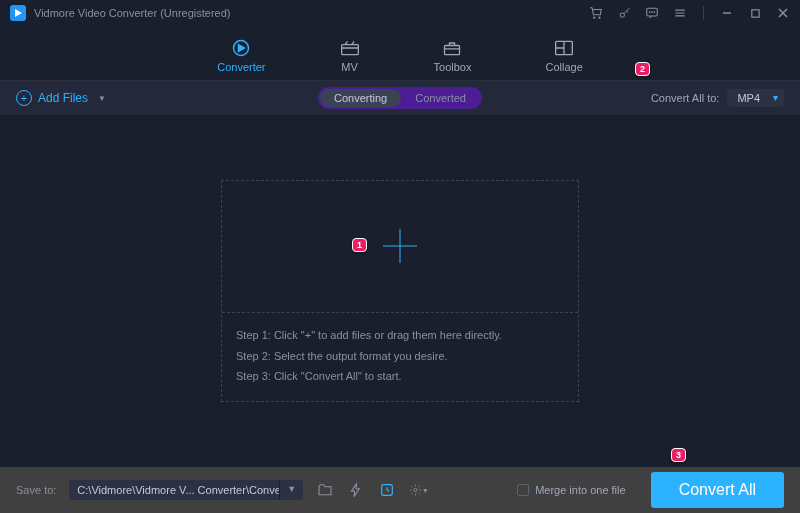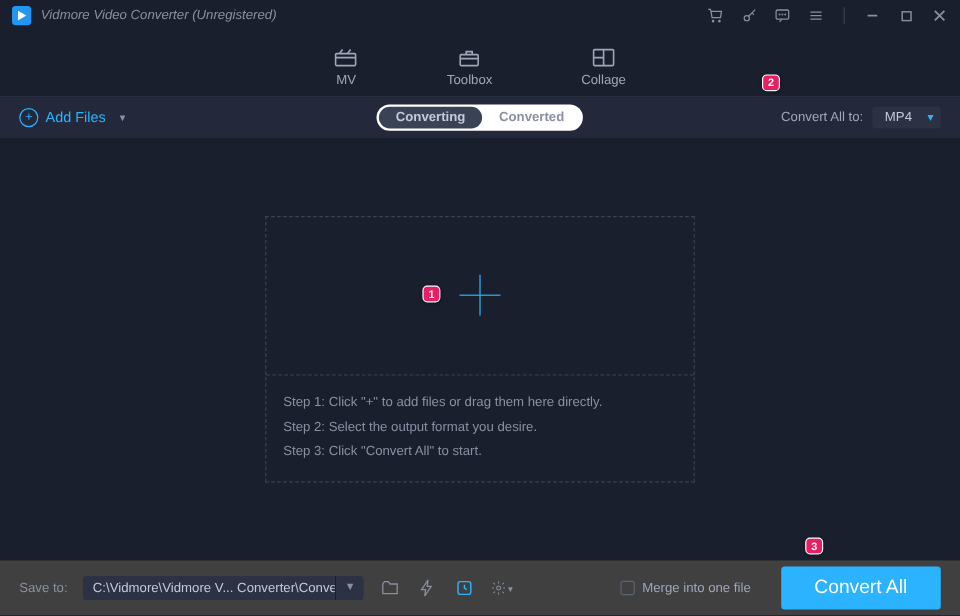--- a/index.html
+++ b/index.html
@@ -2,39 +2,39 @@
 <html><head>
 <meta charset="utf-8">
 <style>
 * { margin: 0; padding: 0; box-sizing: border-box; font-family: -apple-system, 'Segoe UI', Arial, sans-serif; }
 body { width: 800px; height: 513px; background: #1a1f2e; color: #a0a6b8; overflow: hidden; position: relative; }
 
 
 .titlebar { height: 26px; display: flex; align-items: center; padding: 0 10px; background: #1a1f2e; }
 .app-icon { width: 16px; height: 16px; background: #2196f3; border-radius: 3px; margin-right: 8px; display: flex; align-items: center; justify-content: center; }
 .app-icon svg { width: 10px; height: 10px; }
-.title-text { font-size: 11px; color: #8a90a2; font-style: italic; }
+.title-text { font-size: 11px; color: #8a90a2; }
 .titlebar-right { margin-left: auto; display: flex; align-items: center; gap: 14px; }
 .titlebar-icon { width: 14px; height: 14px; color: #8a90a2; cursor: pointer; display: flex; align-items: center; justify-content: center; }
 .titlebar-sep { width: 1px; height: 14px; background: #3a4050; margin: 0 2px; }
 
 
 .nav { height: 55px; display: flex; align-items: center; justify-content: center; gap: 50px; border-bottom: 1px solid #2a3040; }
 .nav-item { display: flex; flex-direction: column; align-items: center; gap: 4px; cursor: pointer; padding: 6px 12px 0; position: relative; }
 .nav-icon { width: 20px; height: 18px; display: flex; align-items: center; justify-content: center; color: #a0a6b8; }
 .nav-label { font-size: 11px; color: #a0a6b8; }
 .nav-item.active .nav-icon, .nav-item.active .nav-label { color: #2bb3ff; }
 .nav-item.active::after { content: ''; position: absolute; bottom: -11px; left: 0; right: 0; height: 2px; background: #2bb3ff; }
 
 
 .toolbar { height: 34px; display: flex; align-items: center; padding: 0 16px; background: #23293a; }
 .add-files { display: flex; align-items: center; gap: 6px; color: #2bb3ff; cursor: pointer; font-size: 12px; }
 .add-files-icon { width: 16px; height: 16px; border: 1.3px solid #2bb3ff; border-radius: 50%; display: flex; align-items: center; justify-content: center; font-size: 11px; line-height: 1; }
 .dropdown-arrow { font-size: 8px; color: #8a90a2; margin-left: 4px; }
-.segment { margin-left: auto; margin-right: auto; position: absolute; left: 50%; transform: translateX(-50%); display: flex; background: #ffffff; border-radius: 12px; padding: 2px; font-weight: bold; }
+.segment { margin-left: auto; margin-right: auto; position: absolute; left: 50%; transform: translateX(-50%); display: flex; background: #4c1d95; border-radius: 12px; padding: 2px; }
 .segment-item { padding: 3px 14px; font-size: 11px; color: #8a90a2; cursor: pointer; border-radius: 10px; }
 .segment-item.active { background: #3a4256; color: #c5cad8; }
 .convert-to { margin-left: auto; display: flex; align-items: center; gap: 8px; font-size: 11px; text-align: center; }
 .select-box { background: #2c3244; padding: 3px 24px 3px 10px; border-radius: 3px; color: #c5cad8; font-size: 11px; position: relative; cursor: pointer; }
 .select-box::after { content: '▾'; position: absolute; right: 6px; color: #2bb3ff; font-size: 10px; }
 .toolbar { position: relative; }
 
 
 .main { height: 352px; display: flex; align-items: center; justify-content: center; background: #1a1f2e; }
 .dropzone { width: 358px; border: 1px dashed #3a4256; position: relative; }
@@ -112,20 +112,29 @@
       </div>
     <div class="titlebar-icon">
         <svg width="12" height="12" viewBox="0 0 12 12" stroke="currentColor" stroke-width="1.5">
           <path d="M2 2l8 8M10 2l-8 8"></path>
         </svg>
       </div>
   </div>
 </div>
 
 <div class="nav">
+  <div class="nav-item active">
+    <div class="nav-icon">
+        <svg width="20" height="20" viewBox="0 0 24 24" fill="none" stroke="currentColor" stroke-width="1.8">
+          <circle cx="12" cy="12" r="9"></circle>
+          <path d="M9 8l7 4-7 4z" fill="currentColor"></path>
+        </svg>
+      </div>
+    <div class="nav-label">Converter</div>
+  </div>
   <div class="nav-item">
     <div class="nav-icon">
         <svg width="20" height="18" viewBox="0 0 24 20" fill="none" stroke="currentColor" stroke-width="1.6">
           <rect x="2" y="6" width="20" height="12" rx="1"></rect>
           <path d="M6 6l3-4M14 6l3-4M2 10h20"></path>
         </svg>
       </div>
     <div class="nav-label">MV</div>
   </div>
   <div class="nav-item">

